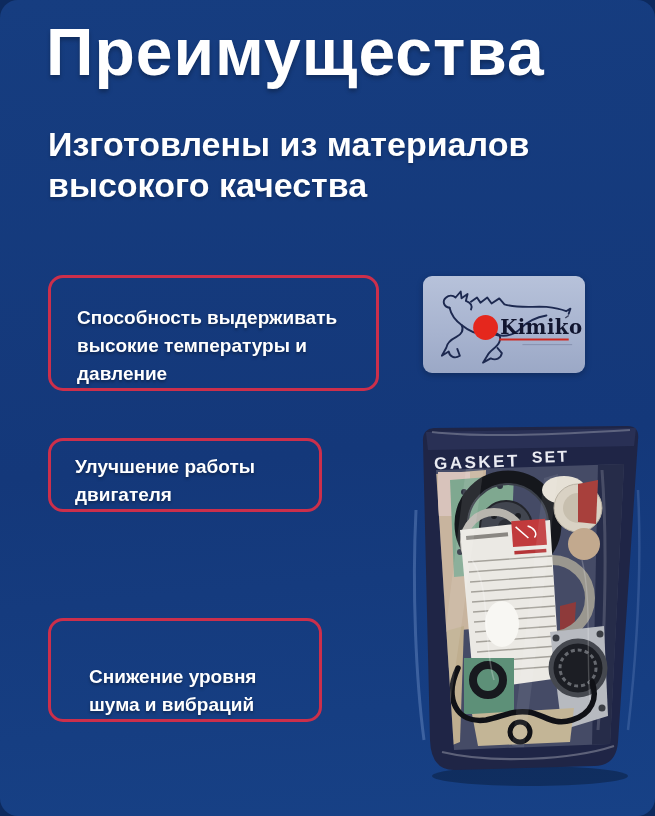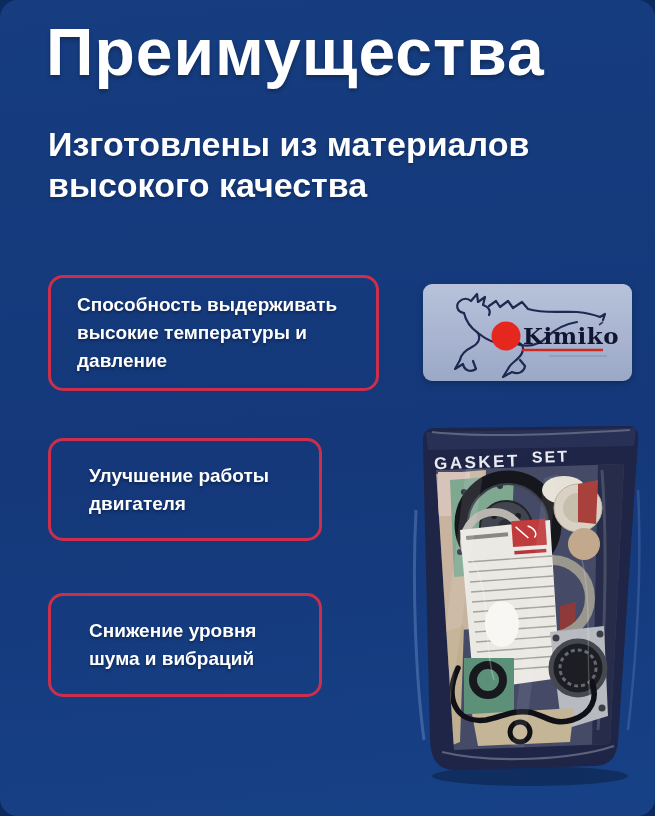--- a/index.html
+++ b/index.html
@@ -21,30 +21,30 @@
   }
   .subtitle{
     position:absolute;left:48px;top:124px;
     font-size:34px;font-weight:700;line-height:41px;
     margin:0;white-space:pre-line;
     text-shadow:0 2px 3px rgba(0,0,0,.25);
   }
   .benefit{
     position:absolute;box-sizing:border-box;
     border:3px solid #cc2f4b;border-radius:15px;
-    display:flex;align-items:center;
+    display:flex;align-items:flex-end;
     font-size:19px;font-weight:700;line-height:28px;
     text-shadow:0 2px 3px rgba(0,0,0,.35);
   }
   .benefit .benefit-text{white-space:pre-line;}
   .benefit-1{left:48px;top:275px;width:331px;height:116px;padding-left:26px;}
-  .benefit-2{left:48px;top:438px;width:274px;height:103px;padding-left:38px;}
-  .benefit-3{left:48px;top:593px;width:274px;height:104px;padding-left:38px;}
+  .benefit-2{left:48px;top:438px;width:274px;height:74px;padding-left:24px;}
+  .benefit-3{left:48px;top:618px;width:274px;height:104px;padding-left:38px;}
   .logo-card{
-    position:absolute;left:423px;top:284px;width:209px;height:97px;
+    position:absolute;left:423px;top:276px;width:162px;height:97px;
     background:linear-gradient(180deg,#b7c2da 0%,#a7b3cf 60%,#9ba8c6 100%);
     border-radius:9px;
     box-shadow:0 2px 6px rgba(0,0,0,.25);
   }
   .logo-card svg{display:block;width:100%;height:100%;}
   .photo{position:absolute;left:402px;top:420px;width:250px;height:372px;}
   .photo svg{display:block;width:100%;height:100%;}
   .kimiko-text{
     font-family:"DejaVu Serif", serif;
     font-weight:bold;font-size:23px;

